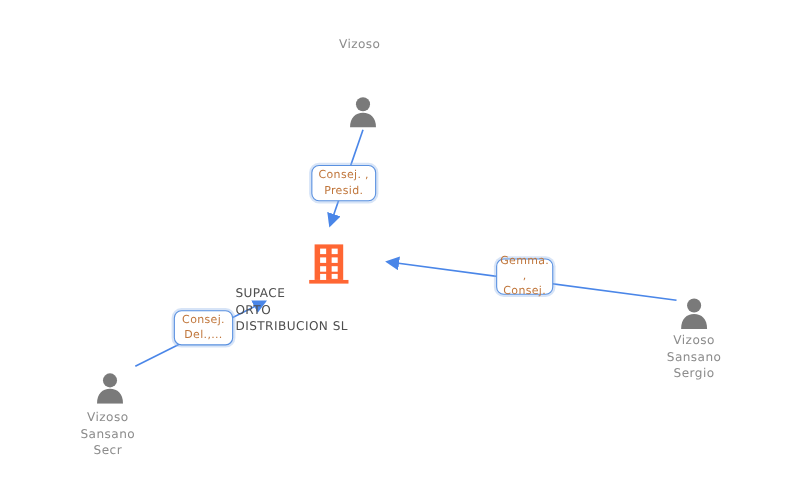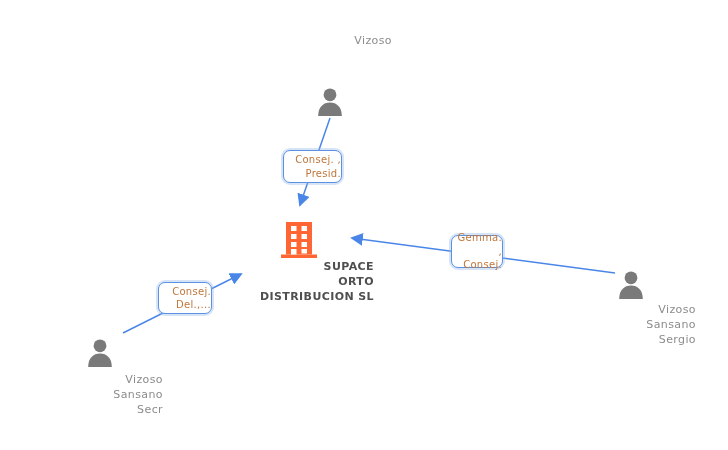--- a/index.html
+++ b/index.html
@@ -9,41 +9,41 @@
     background:#ffffff;
     overflow:hidden;
     font-family:"DejaVu Sans","Liberation Sans",sans-serif;
   }
   svg.connectors{position:absolute;left:0;top:0;z-index:1;}
   .person-name{
     position:absolute;z-index:2;
     width:130px;text-align:center;
     font-size:11px;line-height:15px;color:#8c8c8c;letter-spacing:.4px;
   }
-  .person-name span{display:block;text-align:right;}
+  .person-name span{display:block;}
   .person-icon{position:absolute;z-index:2;width:28px;height:28px;}
   .company-icon{position:absolute;z-index:2;width:36px;height:36px;}
   .company-name{
     position:absolute;z-index:2;
-    width:160px;text-align:right;
-    font-size:11px;font-weight:bold;line-height:15px;color:#4f4f4f;letter-spacing:.4px;
+    width:160px;text-align:left;
+    font-size:11px;font-weight:normal;line-height:15px;color:#4f4f4f;letter-spacing:.4px;
   }
   .company-name span{display:block;}
   .rel-box{
     position:absolute;z-index:3;
     background:#ffffff;
     border:1.5px solid #5a91e0;
     border-radius:7px;
     box-shadow:0 0 0 2px rgba(150,185,235,.38);
     text-align:center;
     font-size:10px;line-height:13.5px;color:#c0763b;letter-spacing:.3px;
     box-sizing:border-box;
     display:flex;flex-direction:column;justify-content:center;
   }
-  .rel-box span{display:block;text-align:right;}
+  .rel-box span{display:block;}
   #logo{
     position:absolute;z-index:2;
     right:4px;top:427px;height:22px;
     font-family:"DejaVu Serif","Liberation Serif",serif;
     font-style:italic;font-size:16px;line-height:22px;
     white-space:nowrap;cursor:pointer;
   }
   #logo .c{color:#1d6178;font-style:normal;font-size:15px;}
   #logo .e{color:#f7941e;font-weight:bold;font-size:18px;}
   #logo .rest{color:#1d5a70;}

